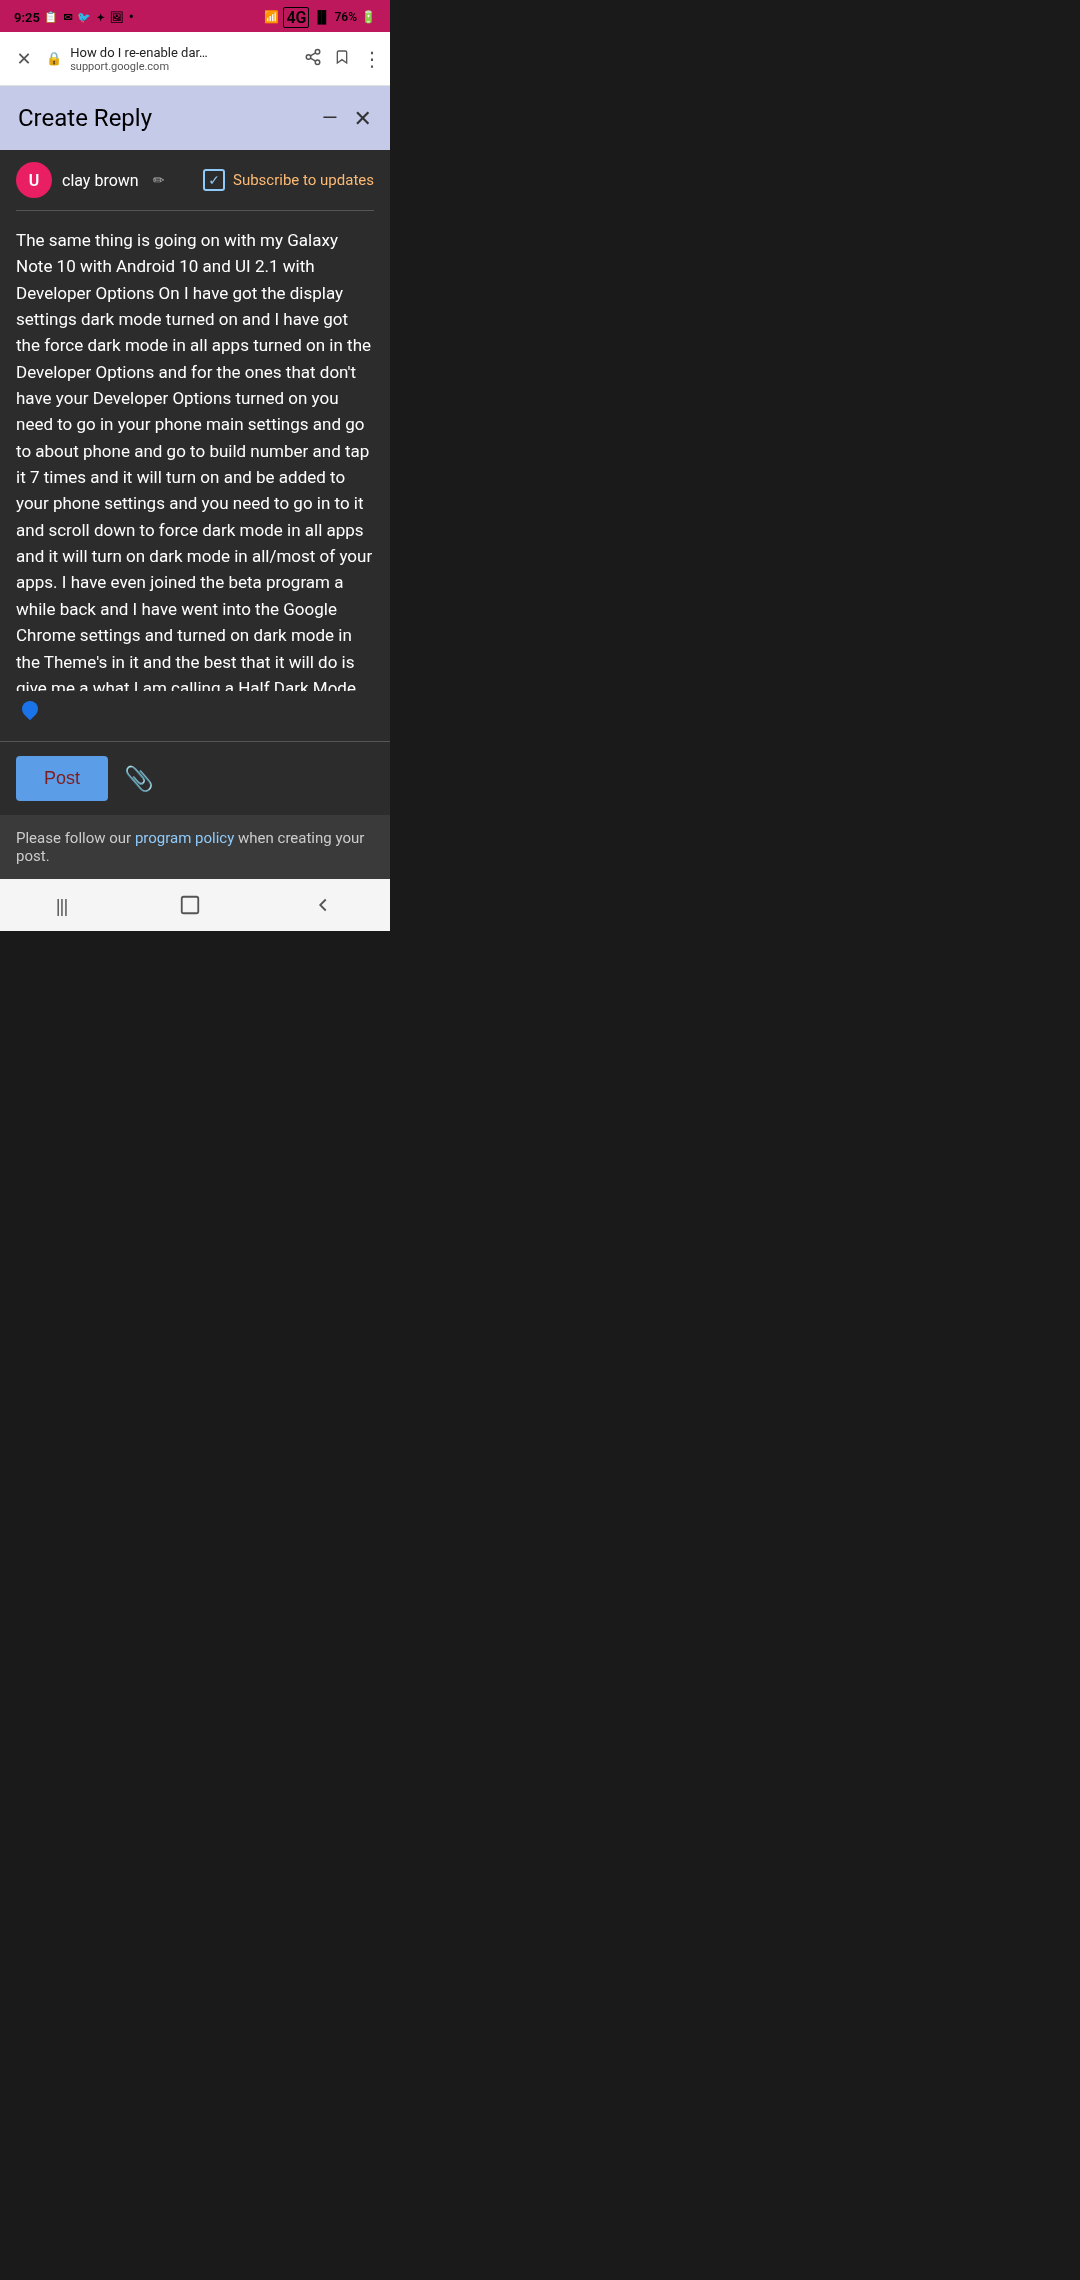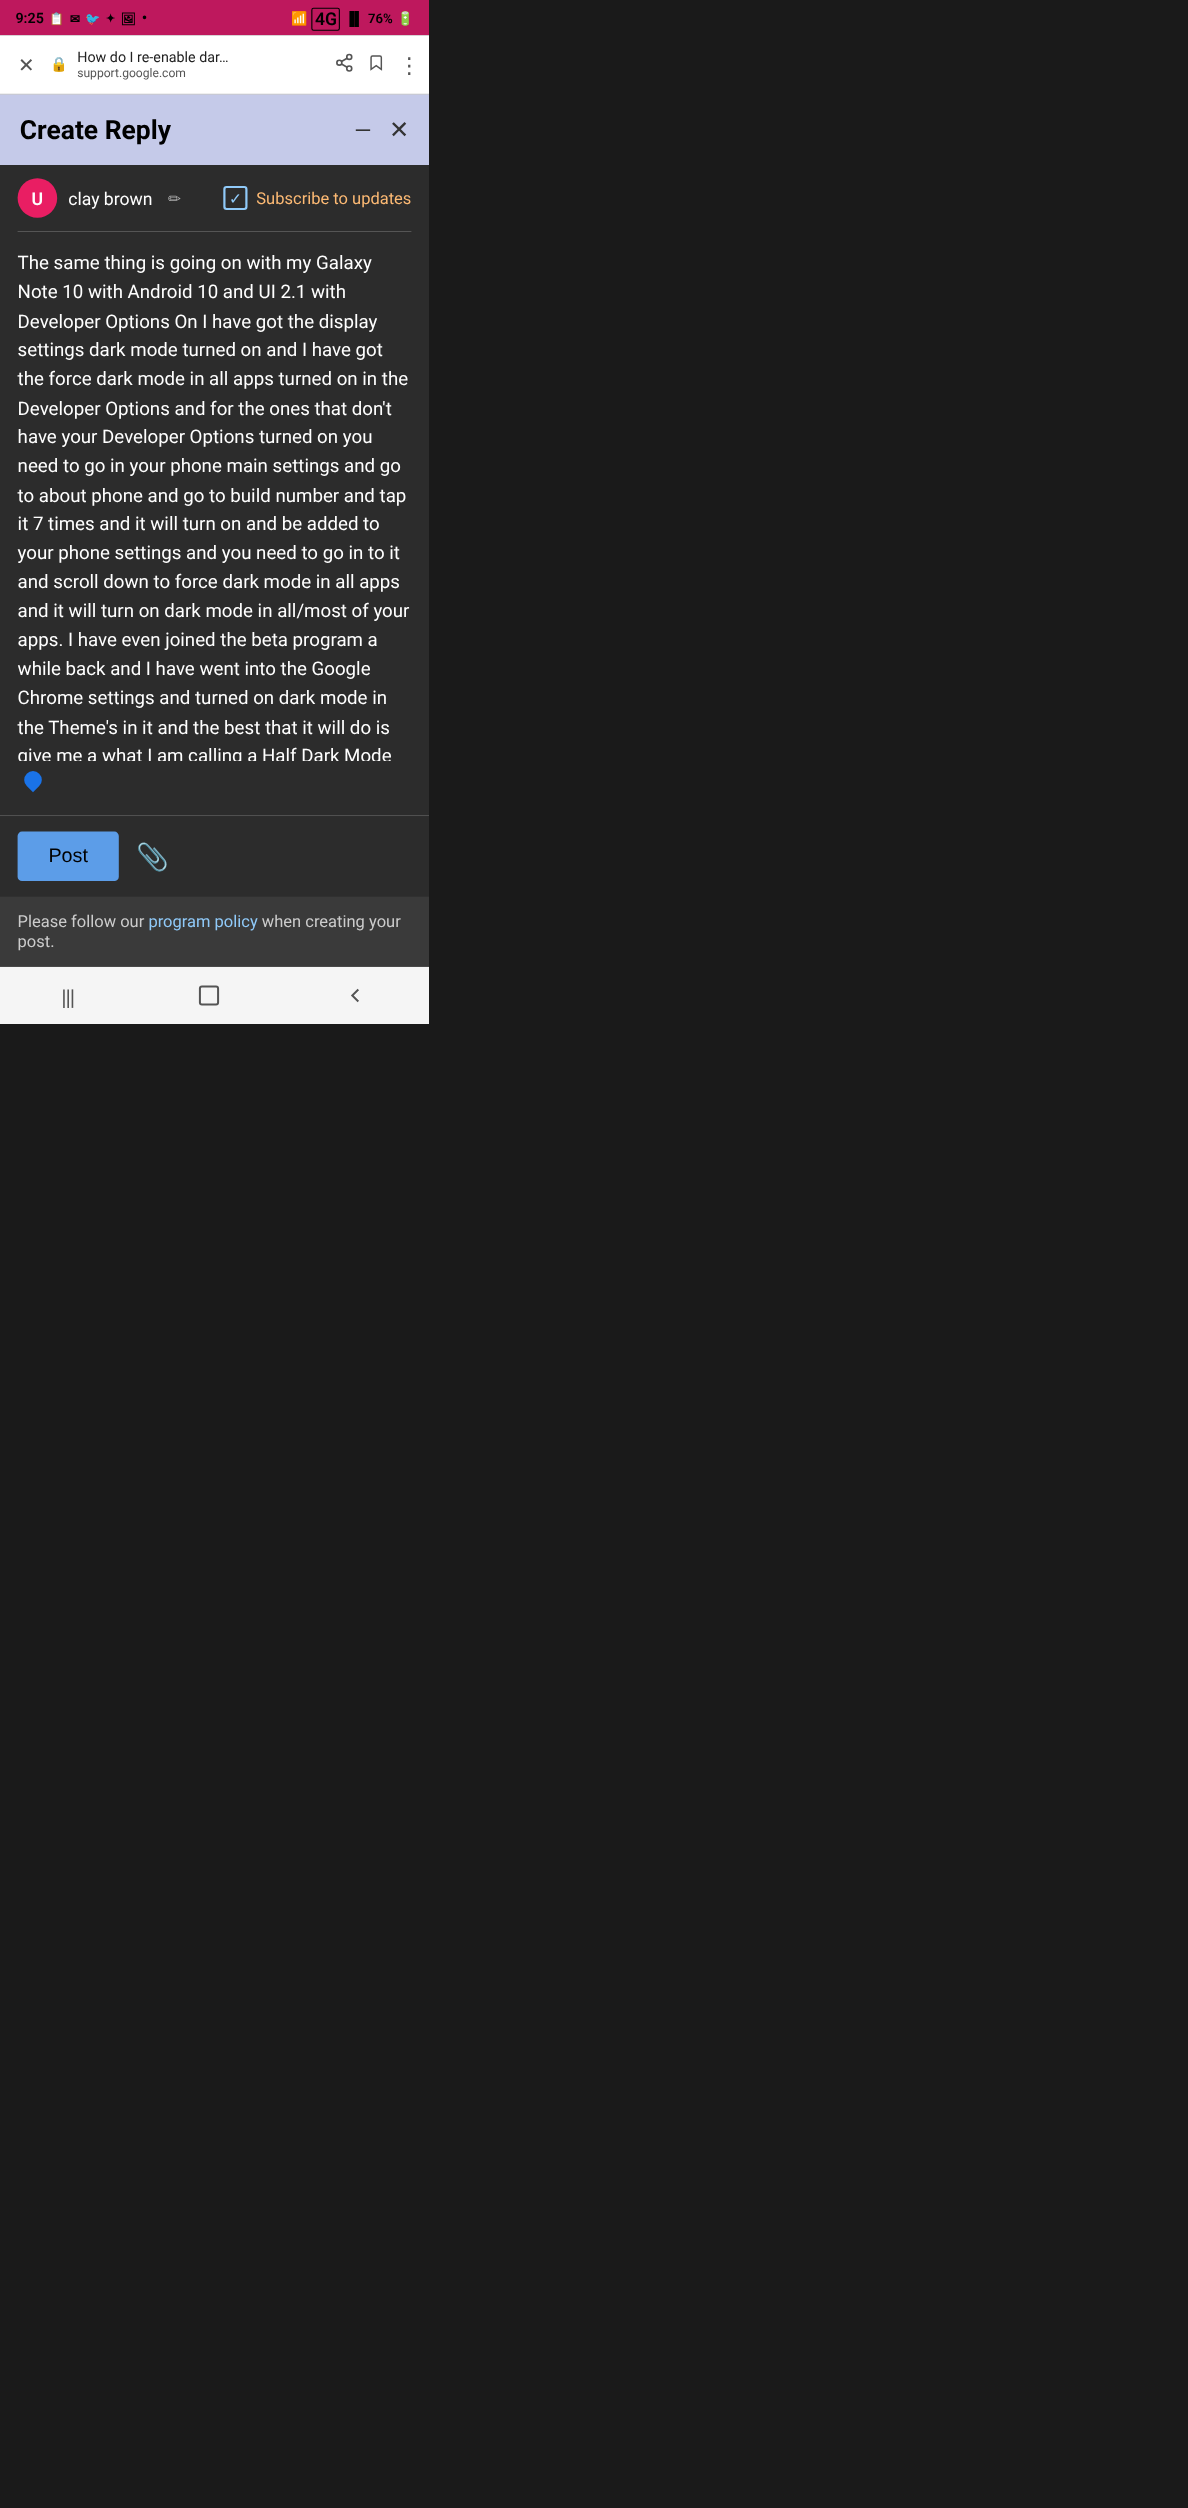--- a/index.html
+++ b/index.html
@@ -92,21 +92,21 @@
     .dialog-header {
       background: #c5cae9;
       display: flex;
       align-items: center;
       justify-content: space-between;
       padding: 14px 18px 14px 18px;
       height: 64px;
     }
     .dialog-title {
       font-size: 24px;
-      font-weight: 700;
+      font-weight: 400;
       color: #000;
     }
     .dialog-header-actions {
       display: flex;
       gap: 16px;
       align-items: center;
     }
     .dialog-minimize {
       font-size: 20px;
       color: #333;
@@ -219,21 +219,21 @@
     
     .post-row {
       display: flex;
       align-items: center;
       padding: 14px 16px;
       gap: 16px;
       background: #2c2c2c;
     }
     .post-btn {
       background: #5c9de8;
-      color: #000000;
+      color: #7f1d1d;
       border: none;
       border-radius: 4px;
       padding: 12px 28px;
       font-size: 18px;
       font-weight: 500;
       cursor: pointer;
     }
     .attach-icon {
       font-size: 24px;
       color: #aaa;

